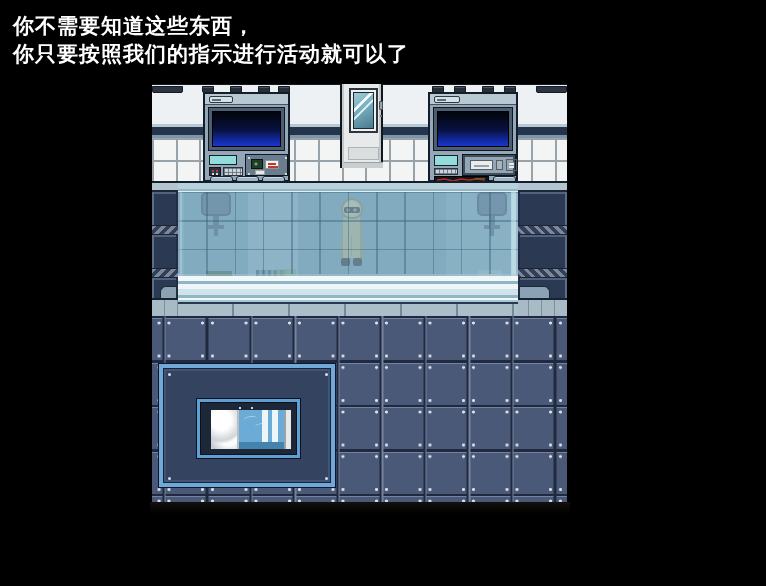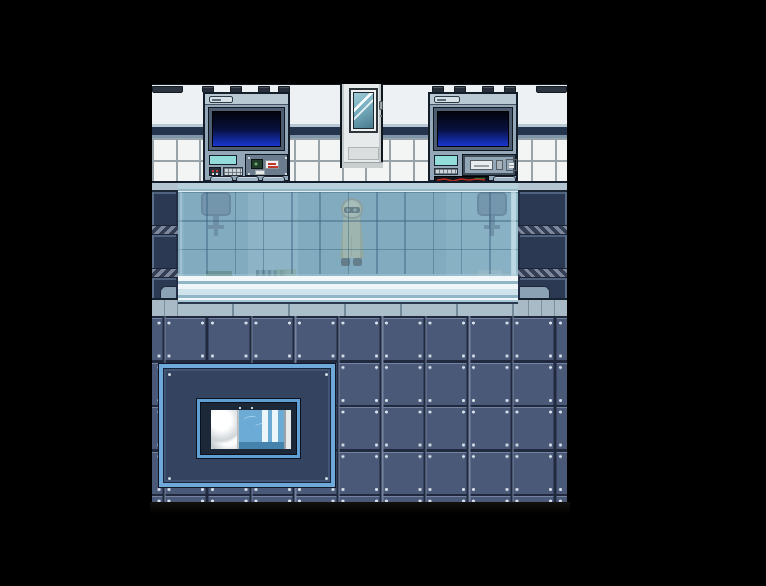--- a/index.html
+++ b/index.html
@@ -154,20 +154,22 @@
   .bed-dot{top:4px;width:2px;height:2px;background:#cfd9e2;}
 
   .under-shadow{position:absolute;left:150px;top:502px;width:420px;height:12px;
     background:linear-gradient(#14110d,transparent);}
 </style>
 </head>
 <body>
 
 <div id="canvas">
 
+  <div class="dlg" style="top:12px;">你不需要知道这些东西，</div>
+  <div class="dlg" style="top:40px;">你只要按照我们的指示进行活动就可以了</div>
 
   <div class="scene">
 
     <div class="wall">
       <div class="wall-band"></div>
       <div class="wall-tiles"></div>
       <div class="cap" style="left:0;width:31px;"></div>
       <div class="cap" style="left:384px;width:31px;"></div>
       <div class="knob" style="left:50px;"></div>
       <div class="knob" style="left:78px;"></div>

